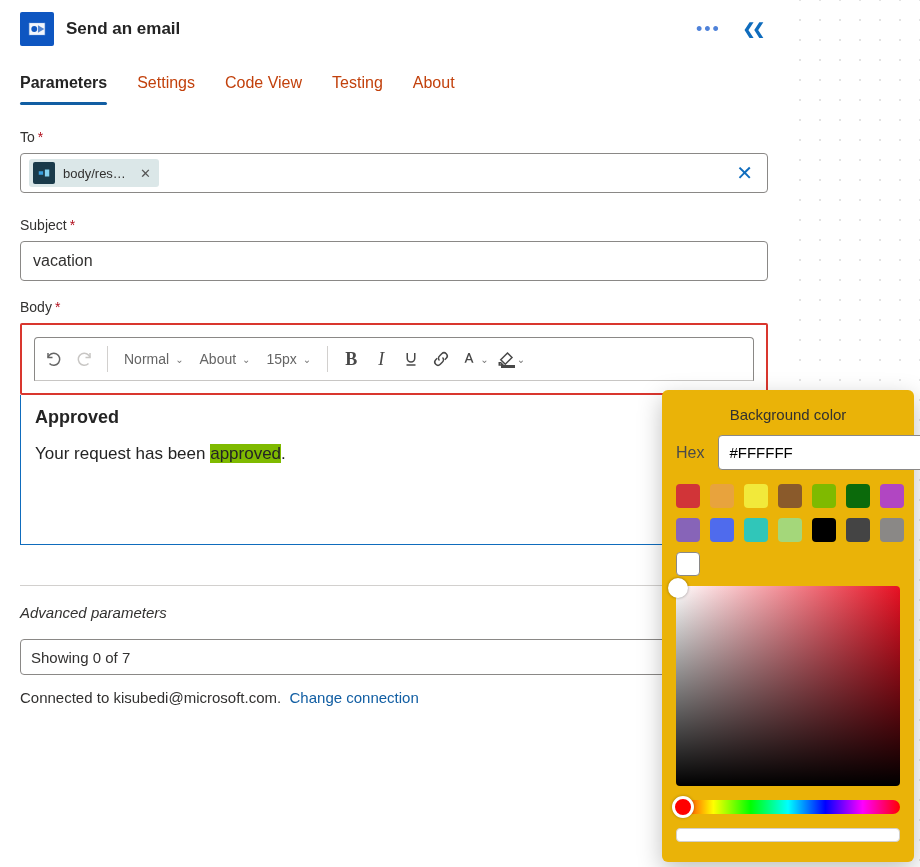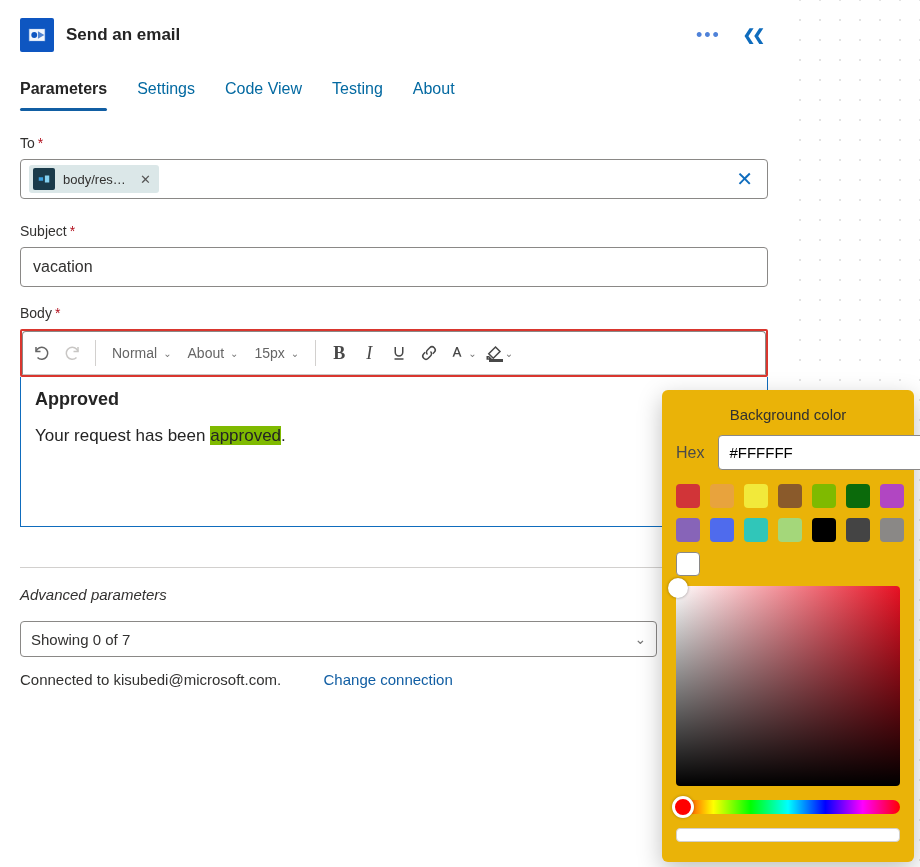--- a/index.html
+++ b/index.html
@@ -20,21 +20,21 @@
   .dot-grid {
     position: absolute;
     left: 785px; top: 0; right: 0; bottom: 0;
     background-image: radial-gradient(circle, #d0d0d0 1.2px, transparent 1.2px);
     background-size: 20px 20px;
     background-position: 5px 30px;
     opacity: 0.6;
   }
   .panel {
     position: absolute;
-    left: 14px; top: 8px;
+    left: 14px; top: 2px;
     width: 760px;
     background: #fff;
   }
   
   .panel-header {
     display: flex;
     align-items: center;
     padding: 10px 6px 18px 6px;
   }
   .app-icon {
@@ -60,21 +60,21 @@
   
   .tabs {
     display: flex;
     gap: 30px;
     padding: 0 6px;
     border-bottom: 1px solid transparent;
   }
   .tab {
     font-size: 16px;
     padding: 10px 0 12px 0;
-    color: #0369a1;
+    color: #c2410c;
     cursor: pointer;
     position: relative;
   }
   .tab.active {
     font-weight: 600;
     color: #242424;
   }
   .tab.active::after {
     content: "";
     position: absolute;
@@ -127,21 +127,21 @@
     padding: 10px 12px;
     font-size: 16px;
     color: #323130;
     font-family: Liberation Sans, sans-serif;
   }
   
   .body-wrap { padding: 0 6px; margin-top: 18px; }
   .body-outline {
     border: 2px solid #d9362e;
     border-radius: 2px;
-    padding: 0;
+    padding: 12px;
   }
   .toolbar {
     border: 1px solid #8a8886;
     border-radius: 4px 4px 0 0;
     display: flex;
     align-items: center;
     height: 44px;
     background: #fff;
     border-bottom: 1px solid #c8c6c4;
   }
@@ -191,21 +191,21 @@
     border-radius: 4px;
     flex: 1;
     height: 36px;
     display: flex; align-items: center; justify-content: space-between;
     padding: 0 10px;
     font-size: 15px;
     color: #323130;
     cursor: pointer;
     text-align: right;
   }
-  .link { color: #115ea3; cursor: pointer; font-size: 15px; margin-left: 34px; }
+  .link { color: #115ea3; cursor: pointer; font-size: 15px; }
   .connected { padding: 14px 6px; font-size: 15px; color: #323130;}
   
   .popover {
     position: absolute;
     left: 662px; top: 390px;
     width: 252px;
     background: #eab308;
     border-radius: 6px;
     box-shadow: 0 8px 24px rgba(0,0,0,0.25);
     padding: 16px 14px 20px 14px;

